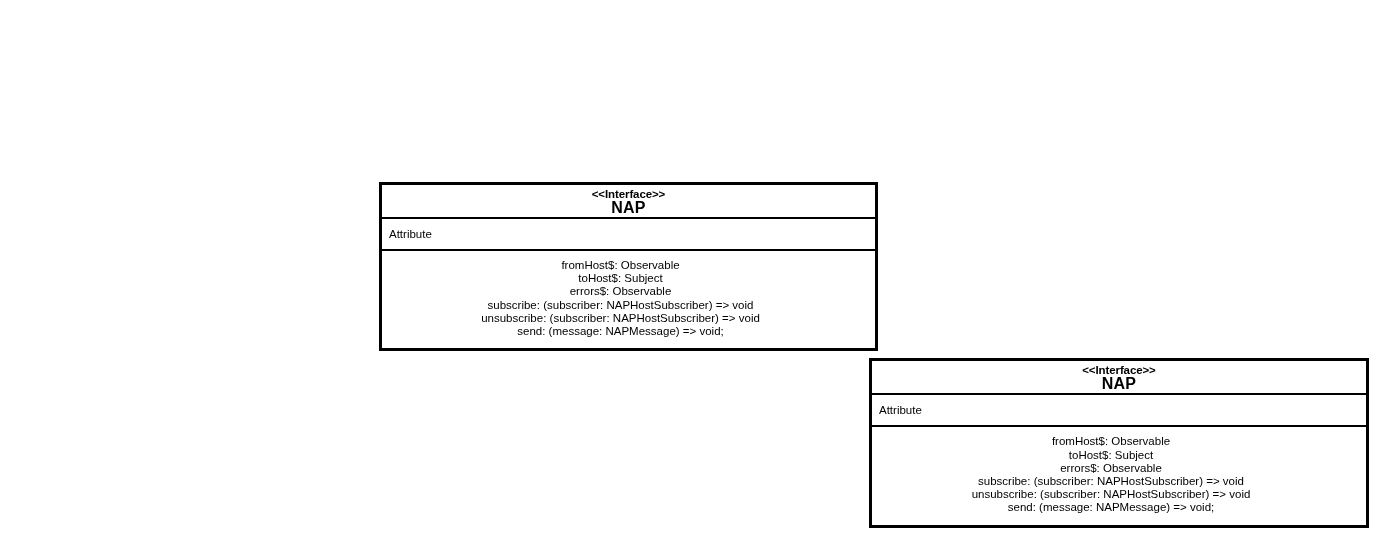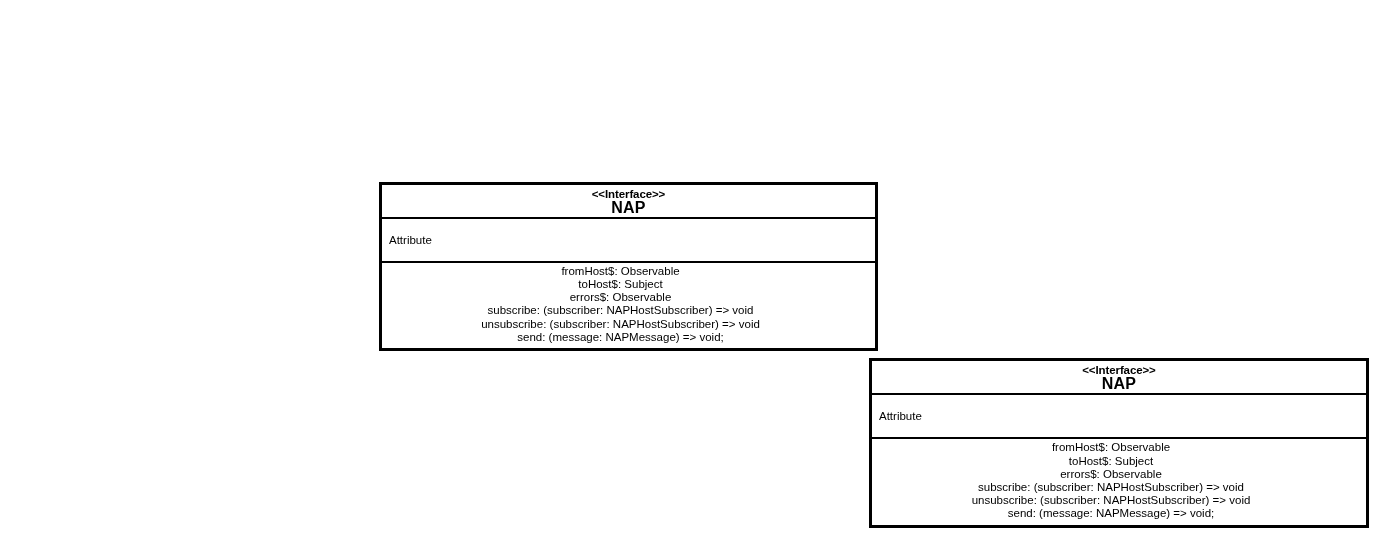--- a/index.html
+++ b/index.html
@@ -64,21 +64,21 @@
   }
   .uml-name {
     font-size: 16px;
     font-weight: bold;
     letter-spacing: 0.2px;
   }
 
   
   .uml-attrsec {
     box-sizing: border-box;
-    height: 44px;
+    height: 32px;
     border-bottom: 2px solid #000000;
     display: flex;
     align-items: center;
     padding-left: 7px;
   }
   .uml-attrsec-label {
     font-size: 11.5px;
     font-weight: normal;
   }
 

